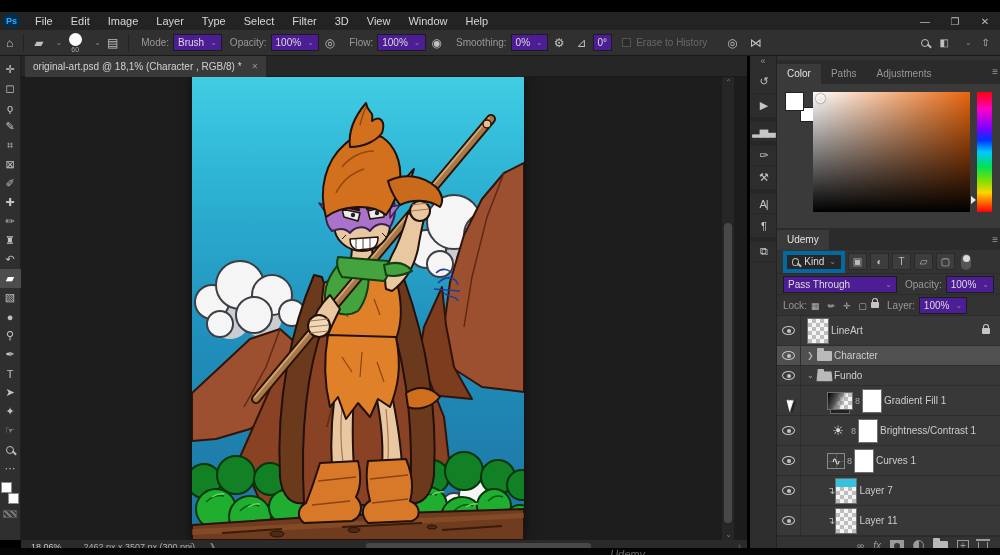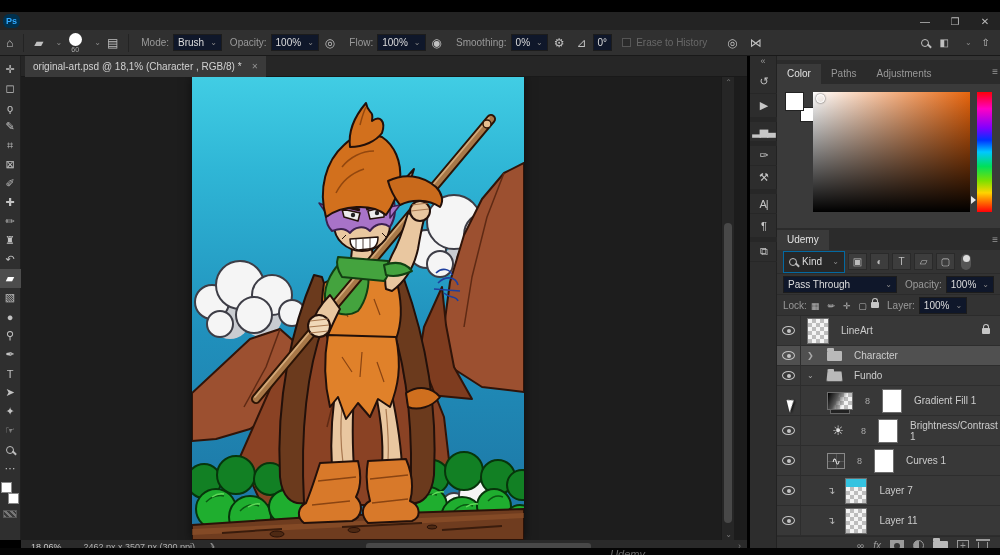--- a/index.html
+++ b/index.html
@@ -14,21 +14,21 @@
             display:flex; align-items:center; justify-content:center; margin:0 6px 0 3px; border-radius:6px; }
   .menuitem { padding:0 9px; height:18px; display:flex; align-items:center; cursor:default; }
   .wincontrols { margin-left:auto; display:flex; }
   .winbtn { width:30px; height:18px; display:flex; align-items:center; justify-content:center; font-size:10px; color:#bbb; }
 
   .optionsbar { position:absolute; left:0; top:30px; width:1000px; height:26px; background:#303030;
                 border-bottom:1px solid #191919; display:flex; align-items:center; font-size:10px; color:#999; }
   .ob-ico { color:#c0c0c0; font-size:12px; padding:0 6px; }
   .ob-sep { width:1px; height:18px; background:#232323; margin:0 4px; }
   .ob-label { margin:0 4px 0 8px; color:#9a9a9a; }
-  .ddbox { display:inline-flex; align-items:center; background:#0f172a; border:1px solid #1c1c1c;
+  .ddbox { display:inline-flex; align-items:center; background:#4c1d95; border:1px solid #1c1c1c;
            height:17px; padding:0 4px; color:#ddd; }
   .ddchev { color:#8a8a8a; font-size:8px; margin-left:6px; }
   .brushprev { position:relative; width:26px; height:22px; display:flex; flex-direction:column; align-items:center; justify-content:center; }
   .brushdot { width:13px; height:13px; border-radius:50%; background:#fff; }
   .brushnum { font-size:7px; color:#aaa; line-height:7px; }
   .mag { position:relative; width:8px; height:8px; border:1.5px solid #bdbdbd; border-radius:50%; display:inline-block; }
   .mag::after { content:''; position:absolute; width:5px; height:1.5px; background:#bdbdbd;
                 right:-4px; bottom:-1px; transform:rotate(45deg); }
   .checkbox { width:9px; height:9px; border:1px solid #555; background:#2a2a2a; display:inline-block; margin:0 5px 0 10px; }
   .disabled { color:#686868; }
@@ -93,41 +93,41 @@
                       border:1.5px solid #fff; border-radius:50%; box-shadow:0 0 2px rgba(0,0,0,.8); }
   .huestrip { position:absolute; left:200px; top:8px; width:15px; height:120px;
               background:linear-gradient(to bottom,#ff0008 0%,#ff00c4 14%,#8000ff 30%,#0032ff 40%,#00c8ff 50%,#00e05a 62%,#7ce000 74%,#ffd400 84%,#ff6a00 92%,#ff0008 100%); }
   .huearrow { position:absolute; left:194px; top:112px; width:0; height:0;
               border-top:4px solid transparent; border-bottom:4px solid transparent; border-left:5px solid #e8e8e8; }
 
   
   .lheader { display:flex; align-items:flex-end; height:22px; background:#2b2b2b; font-size:10px; position:relative; }
   .lrowbar { display:flex; align-items:center; height:24px; background:#333; padding:0 6px; font-size:10px; color:#999;
              border-bottom:1px solid #2b2b2b; }
-  .kindbox { display:flex; align-items:center; gap:5px; background:#272727; border:1px solid #0369a1; height:22px;
+  .kindbox { display:flex; align-items:center; gap:5px; background:#272727; border:4px solid #0369a1; height:22px;
              padding:0 5px; color:#ddd; width:62px; }
   .fico { width:19px; height:17px; display:flex; align-items:center; justify-content:center; color:#bdbdbd; font-size:10px;
           background:#3d3d3d; border:1px solid #2a2a2a; margin-left:3px; }
   .ftoggle { width:10px; height:16px; background:#555; border-radius:5px; margin-left:6px; position:relative; }
   .ftoggle::after { content:''; position:absolute; left:1.5px; top:1.5px; width:7px; height:7px; border-radius:50%; background:#ddd; }
   .blendbar { height:21px; }
   .lockbar { height:21px; }
   .lockico { color:#b5b5b5; font-size:9px; margin:0 4px; }
   .csslock { position:relative; width:8px; height:6px; background:#c6c6c6; border-radius:1px; display:inline-block; }
   .csslock::before { content:''; position:absolute; top:-4px; left:1px; width:4px; height:4px;
                      border:1.5px solid #c6c6c6; border-bottom:none; border-radius:3px 3px 0 0; }
 
   .lrows { background:#383838; }
   .lrow { position:relative; display:flex; align-items:center; height:30px; border-bottom:1px solid #2d2d2d; font-size:10px; color:#ccc; }
   .lrow.short { height:20px; }
   .lrow.sel { background:#505050; }
   .eyecell { width:24px; height:100%; display:flex; align-items:center; justify-content:center; border-right:1px solid #2d2d2d; flex:none; }
   .eye { position:relative; width:13px; height:9px; border:1px solid #c4c4c4; border-radius:50%; }
   .eye::after { content:''; position:absolute; left:3.5px; top:1.5px; width:4px; height:4px; border-radius:50%; background:#c4c4c4; }
-  .rowbody { display:flex; align-items:center; gap:12px; padding-left:6px; flex:1; height:100%; }
+  .rowbody { display:flex; align-items:center; gap:2px; padding-left:6px; flex:1; height:100%; }
   .rowbody.child { padding-left:26px; }
   .disc { color:#aaa; font-size:8px; width:8px; }
   .folderico { position:relative; width:15px; height:10px; background:#b9b9b9; border-radius:1px; display:inline-block; }
   .folderico::before { content:''; position:absolute; top:-3px; left:0; width:7px; height:3px; background:#b9b9b9; border-radius:1px 1px 0 0; }
   .folderico.open { transform:perspective(20px) rotateX(14deg); }
   .checker { background-image:linear-gradient(45deg,#bdbdbd 25%,transparent 25%,transparent 75%,#bdbdbd 75%),
              linear-gradient(45deg,#bdbdbd 25%,#f4f4f4 25%,#f4f4f4 75%,#bdbdbd 75%);
              background-size:8px 8px; background-position:0 0,4px 4px; background-color:#f4f4f4; }
   .thumb { width:22px; height:26px; border:1px solid #6e6e6e; flex:none; position:relative; }
   .thumb.cyantop::before { content:''; position:absolute; left:0; top:0; right:0; height:8px; background:#35c3e0; }
@@ -166,20 +166,33 @@
   .bottomstrip { position:absolute; left:0; top:548px; width:1000px; height:7px; background:#050505; overflow:hidden; }
   .wm { position:absolute; right:355px; top:0px; color:#6a6a6a; font-size:11px; font-style:italic; }
 </style>
 </head>
 <body>
 
 <div class="screen">
 
   <div class="menubar">
     <div class="pslogo">Ps</div>
+    <div id="menuitems" style="display:flex;">
+        <div class="menuitem">File</div>
+        <div class="menuitem">Edit</div>
+        <div class="menuitem">Image</div>
+        <div class="menuitem">Layer</div>
+        <div class="menuitem">Type</div>
+        <div class="menuitem">Select</div>
+        <div class="menuitem">Filter</div>
+        <div class="menuitem">3D</div>
+        <div class="menuitem">View</div>
+        <div class="menuitem">Window</div>
+        <div class="menuitem">Help</div>
+      </div>
     <div class="wincontrols">
       <div class="winbtn">—</div>
       <div class="winbtn">❐</div>
       <div class="winbtn">✕</div>
     </div>
   </div>
 
   <div class="optionsbar">
     <span class="ob-ico">⌂</span>
     <span class="ob-sep"></span>

